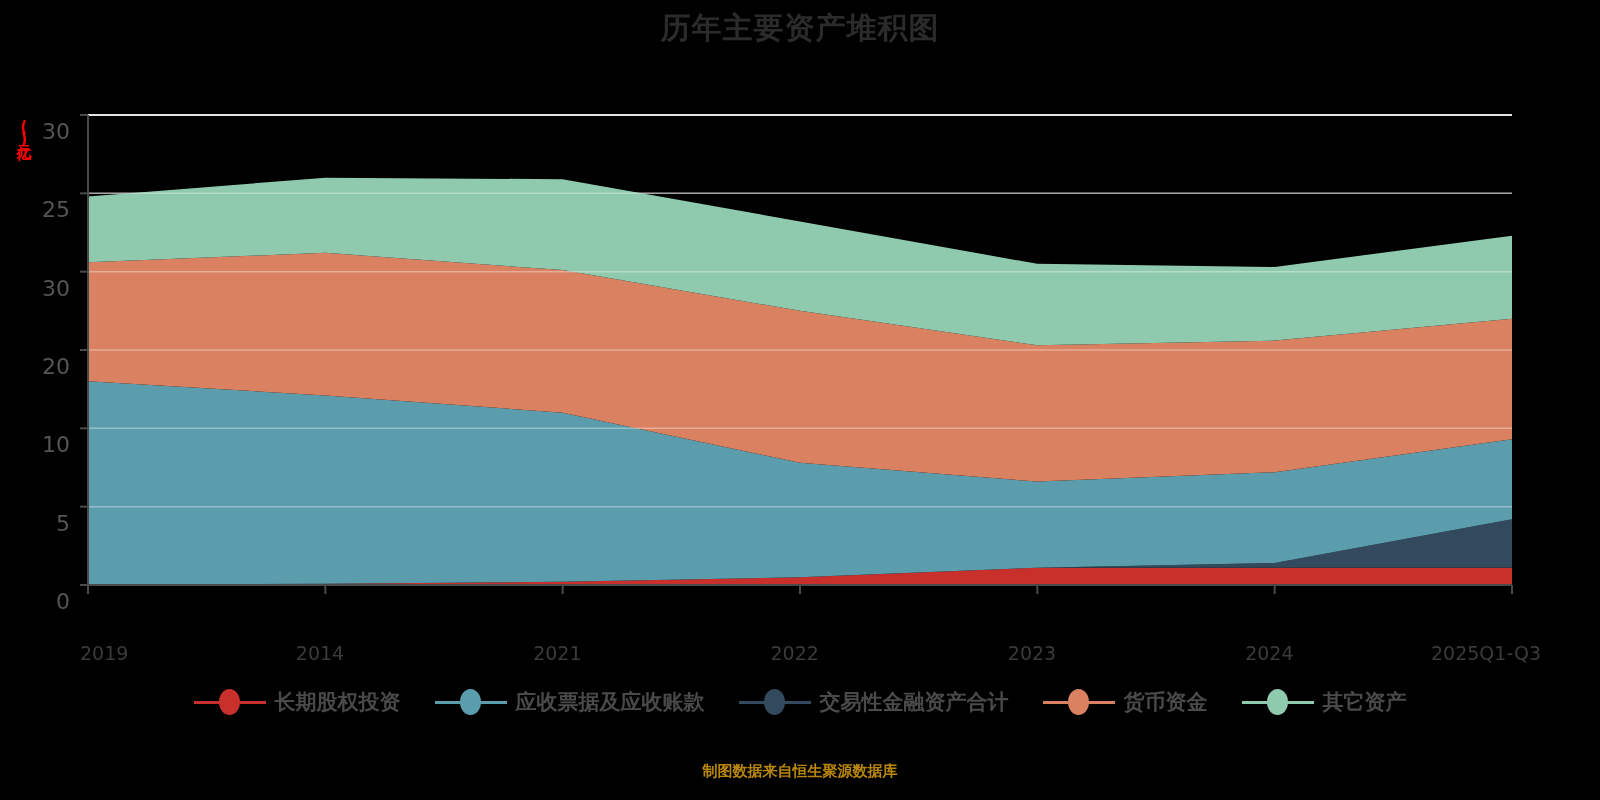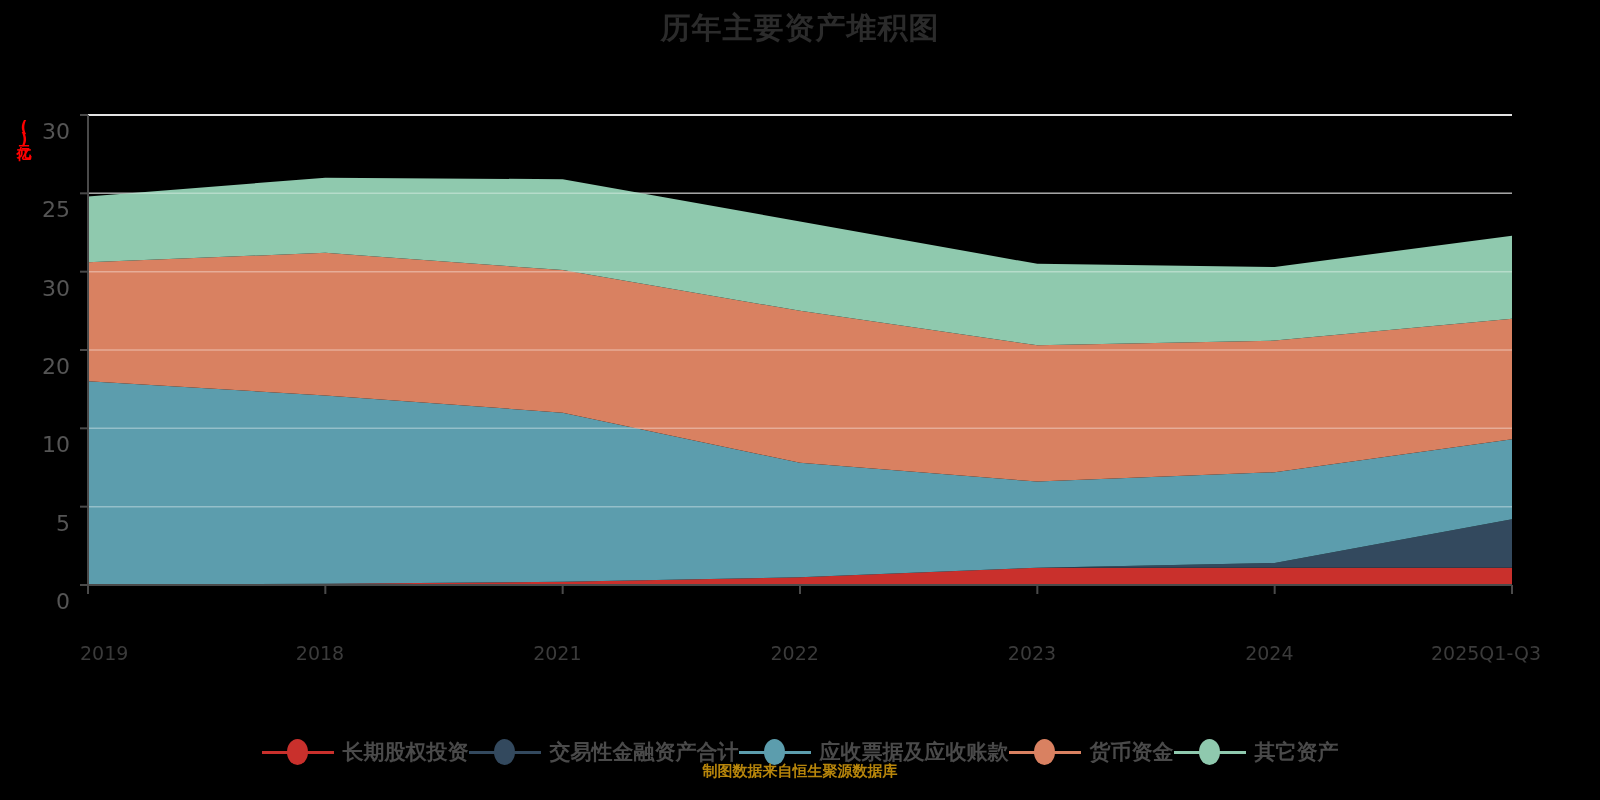--- a/index.html
+++ b/index.html
@@ -59,25 +59,26 @@
     position: absolute;
     color: #3b3b3b;
     font-size: 19px;
     top: 612px;
     white-space: nowrap;
     margin-top: 30px;
   }
   .legend {
     position: absolute;
     left: 0;
-    top: 738px;
+    top: 688px;
     width: 1600px;
     display: flex;
     justify-content: center;
     align-items: center;
+    gap: 34px;
   }
   .legend-item {
     display: flex;
     align-items: center;
     gap: 0px;
   }
   .legend-marker {
     position: relative;
     width: 72px;
     height: 26px;
@@ -166,52 +167,52 @@
       <div class="y-tick-label" style="left: 18px; top: 571px;">0</div>
       <div class="y-tick-label" style="left: 18px; top: 492.667px;">5</div>
       <div class="y-tick-label" style="left: 18px; top: 414.333px;">10</div>
       <div class="y-tick-label" style="left: 18px; top: 336px;">20</div>
       <div class="y-tick-label" style="left: 18px; top: 257.667px;">30</div>
       <div class="y-tick-label" style="left: 18px; top: 179.333px;">25</div>
       <div class="y-tick-label" style="left: 18px; top: 101px;">30</div>
     </div>
   <div id="x-tick-layer">
       <div class="x-tick-label" style="left: 80px;">2019</div>
-      <div class="x-tick-label" style="left: 295.833px;">2018</div>
+      <div class="x-tick-label" style="left: 295.833px;">2014</div>
       <div class="x-tick-label" style="left: 533.167px;">2021</div>
       <div class="x-tick-label" style="left: 770.5px;">2022</div>
       <div class="x-tick-label" style="left: 1007.83px;">2023</div>
       <div class="x-tick-label" style="left: 1245.17px;">2024</div>
       <div class="x-tick-label" style="left: 1431px;">2025Q1-Q3</div>
     </div>
 
   <div class="legend" id="legend">
       <div class="legend-item">
         <div class="legend-marker">
           <div class="bar" style="background: rgb(201, 48, 44);"></div>
           <div class="dot" style="background: rgb(201, 48, 44);"></div>
         </div>
         <span class="legend-label">长期股权投资</span>
       </div>
       <div class="legend-item">
         <div class="legend-marker">
+          <div class="bar" style="background: rgb(92, 157, 173);"></div>
+          <div class="dot" style="background: rgb(92, 157, 173);"></div>
+        </div>
+        <span class="legend-label">应收票据及应收账款</span>
+      </div>
+      <div class="legend-item">
+        <div class="legend-marker">
           <div class="bar" style="background: rgb(51, 73, 94);"></div>
           <div class="dot" style="background: rgb(51, 73, 94);"></div>
         </div>
         <span class="legend-label">交易性金融资产合计</span>
       </div>
       <div class="legend-item">
         <div class="legend-marker">
-          <div class="bar" style="background: rgb(92, 157, 173);"></div>
-          <div class="dot" style="background: rgb(92, 157, 173);"></div>
-        </div>
-        <span class="legend-label">应收票据及应收账款</span>
-      </div>
-      <div class="legend-item">
-        <div class="legend-marker">
           <div class="bar" style="background: rgb(217, 129, 97);"></div>
           <div class="dot" style="background: rgb(217, 129, 97);"></div>
         </div>
         <span class="legend-label">货币资金</span>
       </div>
       <div class="legend-item">
         <div class="legend-marker">
           <div class="bar" style="background: rgb(143, 201, 174);"></div>
           <div class="dot" style="background: rgb(143, 201, 174);"></div>
         </div>

